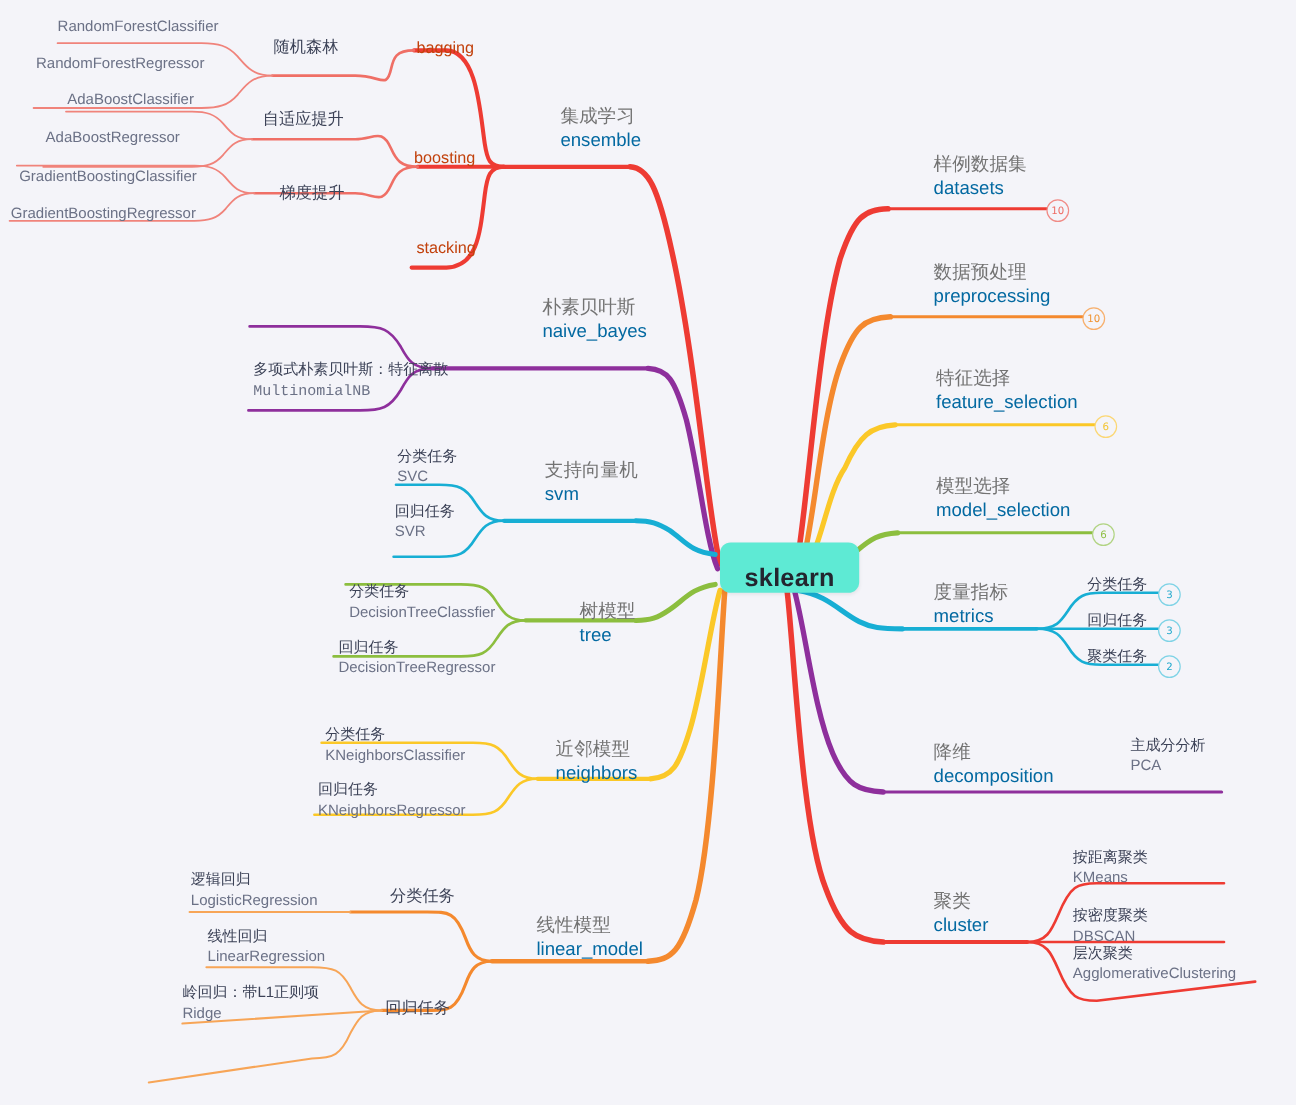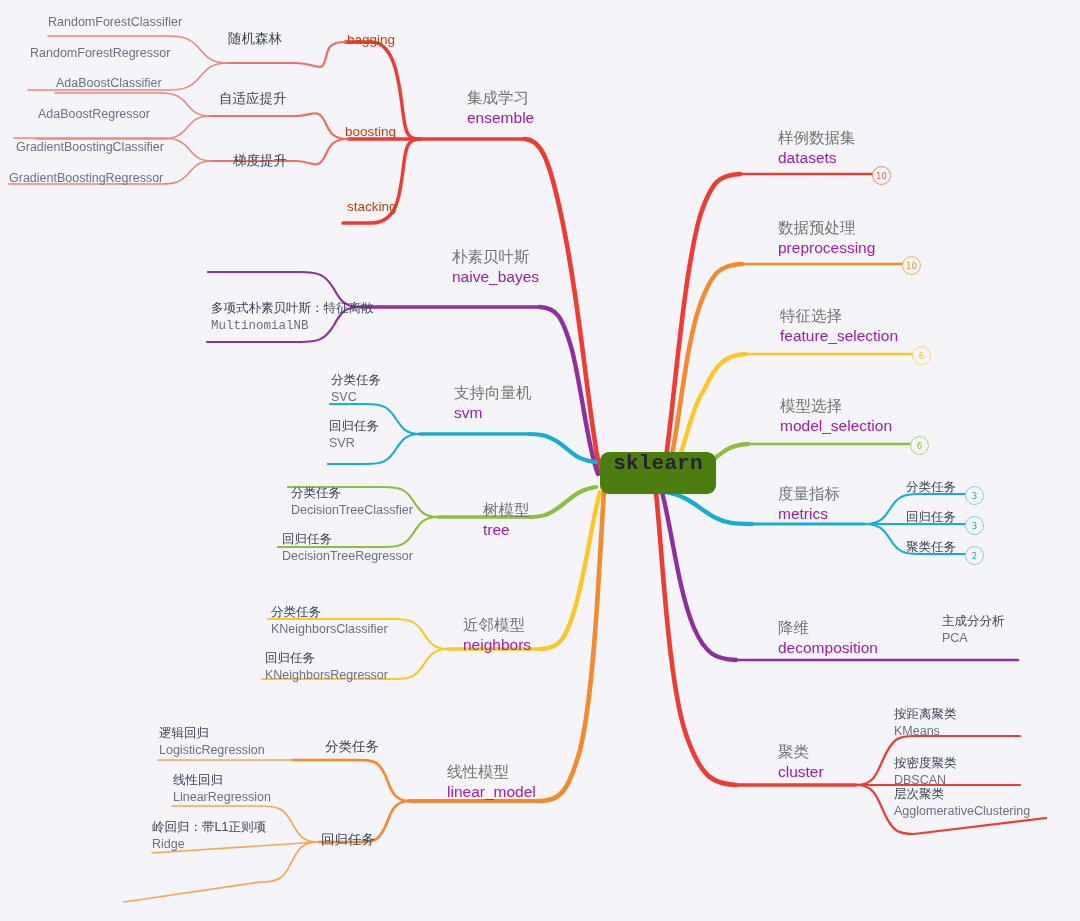--- a/index.html
+++ b/index.html
@@ -14,42 +14,41 @@
   svg#wires{position:absolute;left:0;top:0;width:1080px;height:921px;pointer-events:none;}
   svg#wires path{fill:none;stroke-linecap:round;stroke-linejoin:round;}
 
   .node{position:absolute;color:#4a4f63;line-height:1.32;white-space:nowrap;}
   .node .cn{display:block;}
   .node .en{display:block;}
 
   
   .lvl1{font-size:15.5px;}
   .lvl1 .cn{font-size:15.5px;color:#737373;}
-  .lvl1 .en{font-size:15.5px;color:#a21caf;}
+  .lvl1 .en{font-size:15.5px;color:#0369a1;}
 
   
   .lvl2{font-size:13.5px;}
   .lvl2 .cn{font-size:13.5px;color:#3c4257;}
 
   
   .lvl3{font-size:12.5px;}
   .lvl3 .cn{font-size:12.5px;color:#3c4257;}
   .lvl3 .en{font-size:12.5px;color:#6b7186;}
 
   .single{font-size:13.5px;color:#c2410c;}
 
   .center-node{
     position:absolute;
-    background:#4d7c0f;
+    background:#5eead4;
     border-radius:9px;
-    display:flex;align-items:flex-start;justify-content:center;
+    display:flex;align-items:flex-end;justify-content:center;
     font-size:21px;font-weight:600;color:#23262f;
     box-shadow:0 1px 3px rgba(0,0,0,.06);
     letter-spacing:.2px;
-    font-family:Liberation Mono, monospace;
   }
 
   .badge{
     position:absolute;
     width:17px;height:17px;border-radius:50%;
     background:#f4f4f9;
     border:1.4px solid #ccc;
     color:#999;
     font-size:8.5px;
     display:flex;align-items:center;justify-content:center;

